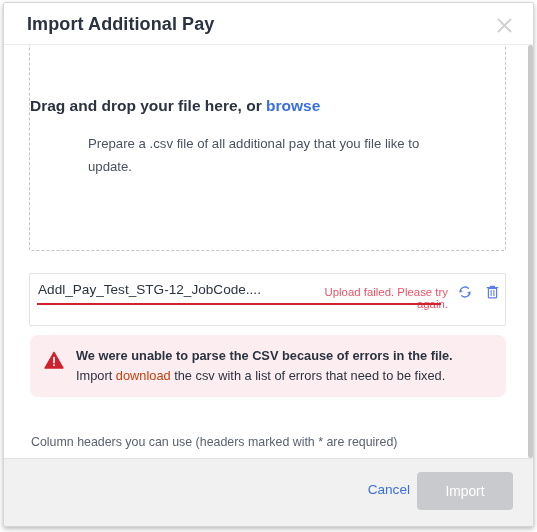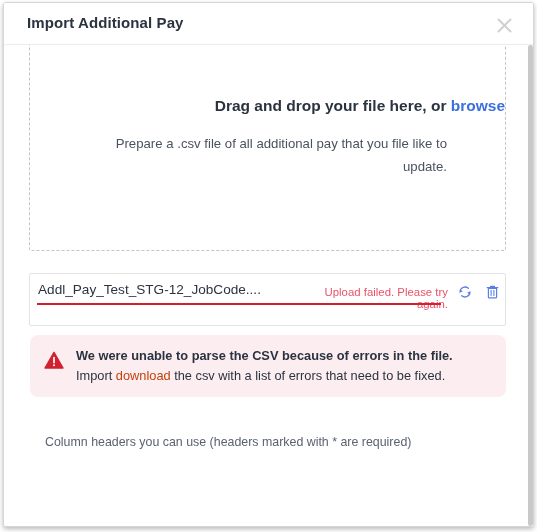--- a/index.html
+++ b/index.html
@@ -28,21 +28,21 @@
   .modal-header {
     position: relative;
     height: 42px;
     flex: 0 0 42px;
     border-bottom: 1px solid #ececec;
     background: #fff;
   }
   .modal-title {
     position: absolute;
     left: 23px; top: 11px;
-    font-size: 15px;
+    font-size: 18px;
     font-weight: bold;
     color: #2b3340;
     letter-spacing: .1px;
   }
   .close-btn {
     position: absolute;
     right: 16px; top: 9px;
     width: 26px; height: 26px;
     display: flex; align-items: center; justify-content: center;
     cursor: pointer;
@@ -71,21 +71,21 @@
     border-radius: 3px;
   }
 
   
   .dropzone {
     position: absolute;
     left: 25px; top: -44px;
     width: 477px; height: 250px;
     border: 1px dashed #c4c4c4;
     border-radius: 2px;
-    text-align: right;
+    text-align: left;
   }
   .dz-heading {
     margin: 0;
     position: absolute;
     left: 0; right: 0; top: 95px;
     font-size: 15.5px;
     font-weight: bold;
     color: #2b3340;
   }
   .dz-browse {
@@ -170,21 +170,21 @@
     color: #2b3340;
   }
   .alert-link {
     color: #c2410c;
     cursor: pointer;
   }
 
   
   .headers-note {
     position: absolute;
-    left: 41px; top: 390px;
+    left: 27px; top: 390px;
     font-size: 12.4px;
     color: #5a6270;
   }
 
   
   .modal-footer {
     position: relative;
     flex: 0 0 68px;
     height: 68px;
     background: #f1f1f1;
@@ -278,14 +278,18 @@
       </div>
     </div>
 
     <div class="headers-note">Column headers you can use (headers marked with * are required)</div>
 
     <div class="scroll-track">
       <div class="scroll-thumb"></div>
     </div>
   </div>
 
+  <div class="modal-footer">
+    <button class="btn-cancel">Cancel</button>
+    <button class="btn-import" disabled="">Import</button>
+  </div>
 
 </div>
 
 </body></html>

